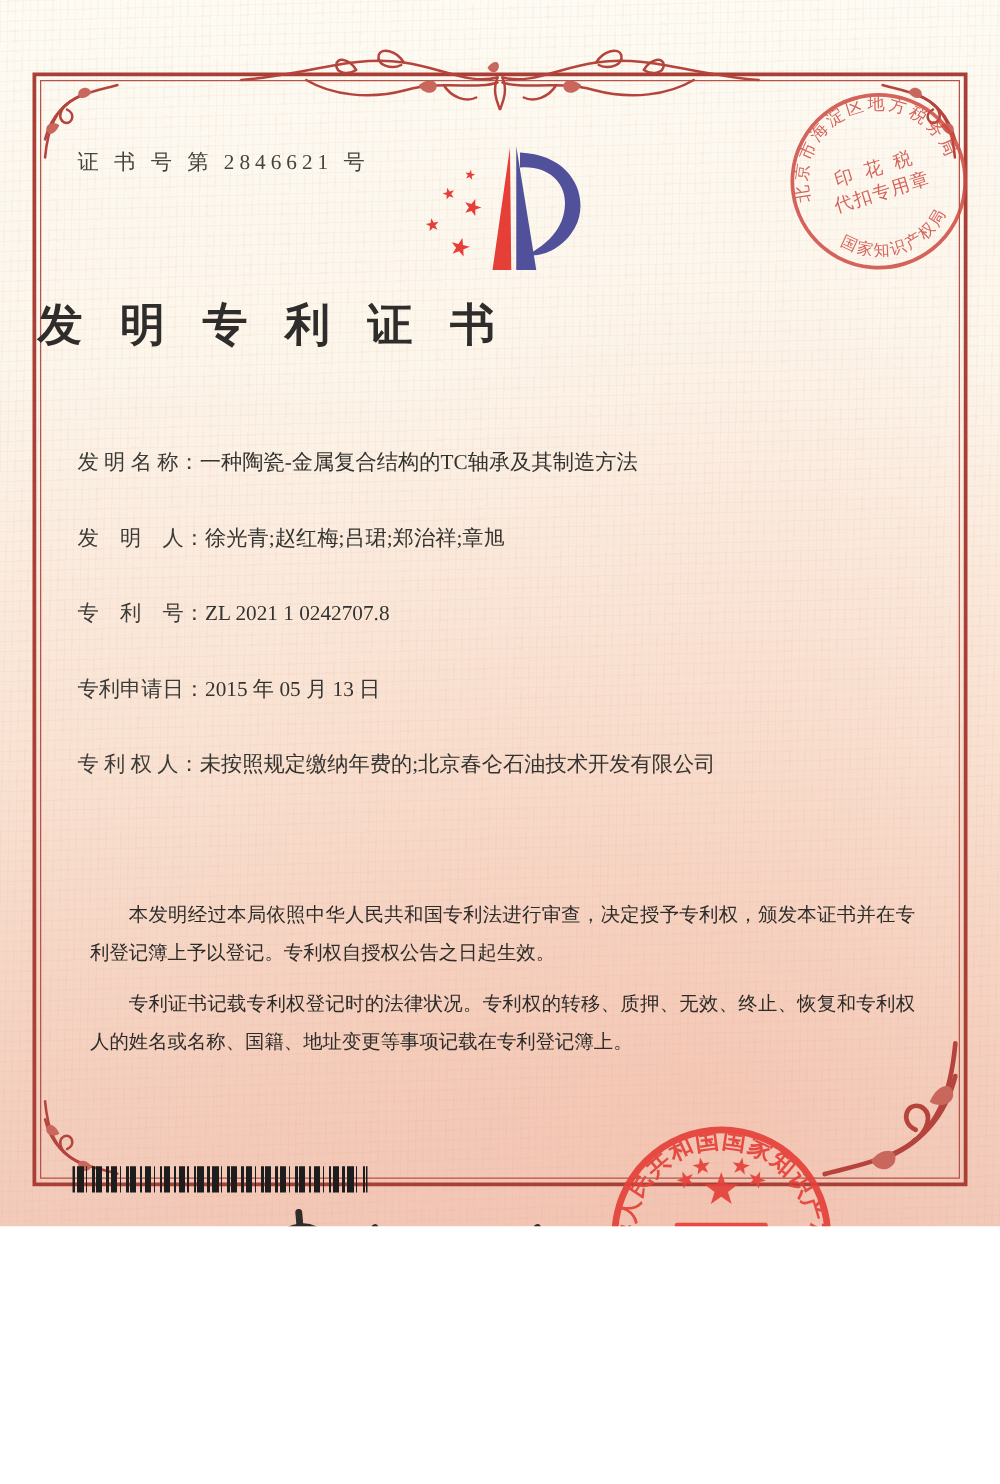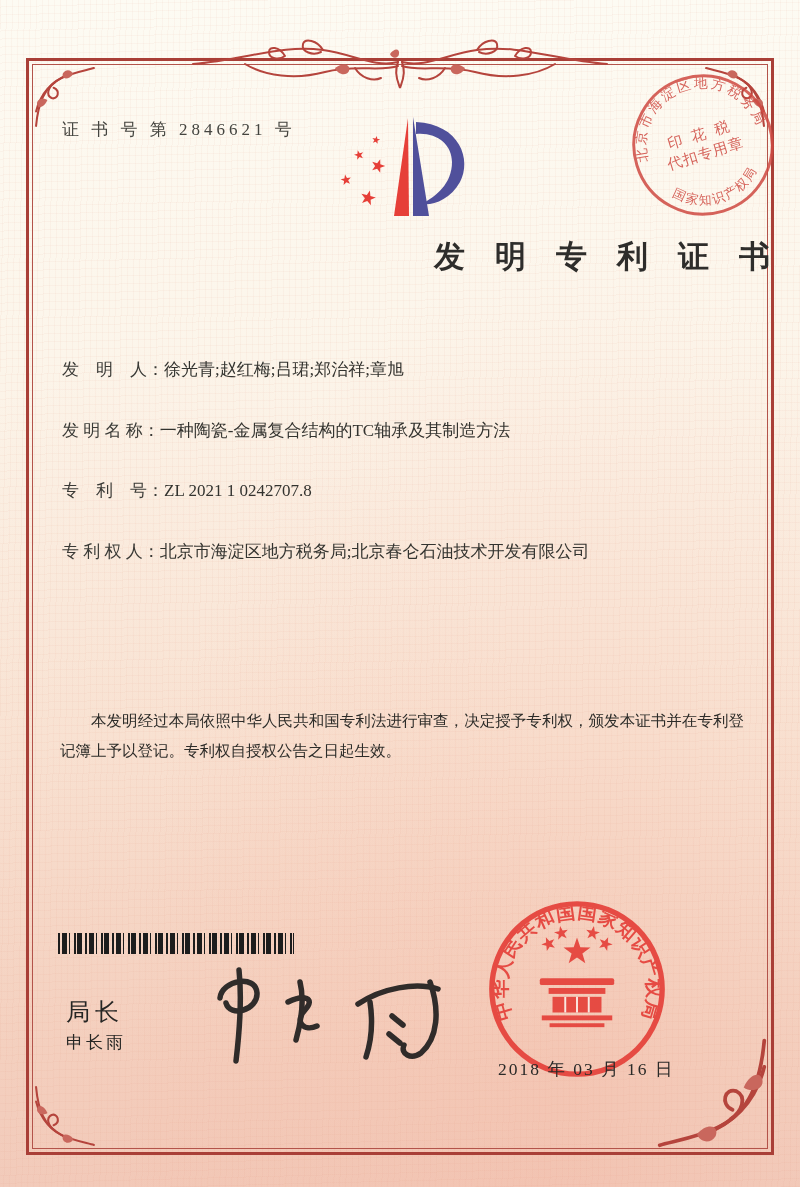--- a/index.html
+++ b/index.html
@@ -1,45 +1,45 @@
 <!DOCTYPE html>
 <html><head>
 <meta charset="utf-8">
 <style>
   html,body{margin:0;padding:0;}
   body{width:800px;height:1187px;overflow:hidden;
        font-family:"Liberation Serif","DejaVu Serif",serif;}
-  .page{position:relative;width:800px;height:1187px;overflow:hidden;
+  .page{position:relative;width:800px;height:981px;overflow:hidden;
         background:linear-gradient(180deg,#fdfbf3 0%,#fcf5ea 30%,#f9e7d8 62%,#f4d5c5 88%,#f2cfc0 100%);}
   .texture{position:absolute;inset:0;pointer-events:none;
         background:
           radial-gradient(ellipse at 72% 92%, rgba(243,166,142,0.30), transparent 55%),
           radial-gradient(ellipse at 20% 98%, rgba(243,176,152,0.22), transparent 50%),
           repeating-linear-gradient(91deg, rgba(214,118,92,0.05) 0 1px, transparent 1px 6px),
           repeating-linear-gradient(-1.5deg, rgba(214,118,92,0.05) 0 1px, transparent 1px 8px);}
   .frame{position:absolute;left:26px;top:58px;right:26px;bottom:32px;
          border:3px solid #a93f37;}
   .frame-inner{position:absolute;inset:3px;border:1px solid #b3534a;}
   .corner{position:absolute;width:62px;height:62px;}
   .corner.tl{left:34px;top:66px;transform:scale(-1,-1);}
   .corner.tr{right:34px;top:66px;transform:scale(1,-1);}
   .corner.bl{left:34px;bottom:40px;transform:scale(-1,1);}
   .corner.br{right:32px;bottom:38px;width:112px;height:112px;}
   .top-flourish{position:absolute;top:32px;left:50%;transform:translateX(-50%);}
   .cert-no{position:absolute;left:62px;top:118px;font-size:17px;letter-spacing:4px;color:#44443f;}
   .logo{position:absolute;left:332px;top:94px;}
   .tax-seal{position:absolute;left:624px;top:66px;transform:rotate(-17deg);opacity:.85;}
-  .title{position:absolute;left:0;right:0;top:236px;margin:0;text-align:right;
-         font-size:31px;font-weight:bold;color:#2e2d2b;letter-spacing:30px;}
+  .title{position:absolute;left:0;right:0;top:236px;margin:0;text-align:left;
+         font-size:36px;font-weight:bold;color:#2e2d2b;letter-spacing:30px;padding-left:30px;}
   .fields{position:absolute;left:62px;right:56px;top:358px;}
   .field{height:60.5px;font-size:17px;color:#3a3a36;}
   .flabel{color:#3a3a36;}
   .fvalue{color:#33332f;}
   .paragraphs{position:absolute;left:60px;right:56px;top:706px;}
-  .paragraphs p{margin:0;text-indent:2em;font-size:15.5px;line-height:29.5px;color:#2d2c29;
+  .paragraphs p{margin:12px;text-indent:2em;font-size:15.5px;line-height:29.5px;color:#2d2c29;
                 text-align:justify;}
   .barcode{position:absolute;left:58px;top:933px;width:236px;height:21px;
            background:repeating-linear-gradient(90deg,
              #1d1d1d 0 2px, transparent 2px 4px,
              #1d1d1d 4px 9px, transparent 9px 11px,
              #1d1d1d 11px 12px, transparent 12px 16px,
              #1d1d1d 16px 18px, transparent 18px 19px,
              #1d1d1d 19px 24px, transparent 24px 27px);}
   .director{position:absolute;left:66px;top:996px;color:#262624;}
   .director .role{font-size:24px;letter-spacing:5px;}
@@ -134,35 +134,39 @@
     <text x="80" y="94" font-size="15" fill="#cf4a42" text-anchor="middle" letter-spacing="1">代扣专用章</text>
     <text font-size="13" fill="#cf4a42" letter-spacing="1.5" text-anchor="middle">
       <textPath href="#taxBotArc" startOffset="50%">国家知识产权局</textPath>
     </text>
   </svg>
 
   <h1 class="title">发明专利证书</h1>
 
   <div class="fields">
     <div class="field">
+      <span class="flabel">发 明 名 称：</span><span class="fvalue">一种陶瓷-金属复合结构的TC轴承及其制造方法</span>
+    </div>
+    <div class="field">
       <span class="flabel">发　明　人：</span><span class="fvalue">徐光青;赵红梅;吕珺;郑治祥;章旭</span>
     </div>
     <div class="field">
-      <span class="flabel">发 明 名 称：</span><span class="fvalue">一种陶瓷-金属复合结构的TC轴承及其制造方法</span>
-    </div>
-    <div class="field">
       <span class="flabel">专　利　号：</span><span class="fvalue">ZL 2021 1 0242707.8</span>
     </div>
     <div class="field">
-      <span class="flabel">专 利 权 人：</span><span class="fvalue">北京市海淀区地方税务局;北京春仑石油技术开发有限公司</span>
+      <span class="flabel">专利申请日：</span><span class="fvalue">2015 年 05 月 13 日</span>
+    </div>
+    <div class="field">
+      <span class="flabel">专 利 权 人：</span><span class="fvalue">未按照规定缴纳年费的;北京春仑石油技术开发有限公司</span>
     </div>
   </div>
 
   <div class="paragraphs">
     <p>本发明经过本局依照中华人民共和国专利法进行审查，决定授予专利权，颁发本证书并在专利登记簿上予以登记。专利权自授权公告之日起生效。</p>
+    <p>专利证书记载专利权登记时的法律状况。专利权的转移、质押、无效、终止、恢复和专利权人的姓名或名称、国籍、地址变更等事项记载在专利登记簿上。</p>
   </div>
 
   <div class="barcode"></div>
 
   <div class="director">
     <div class="role">局长</div>
     <div class="name">申长雨</div>
   </div>
 
   <svg class="signature" width="268" height="112" viewBox="0 0 268 112">

